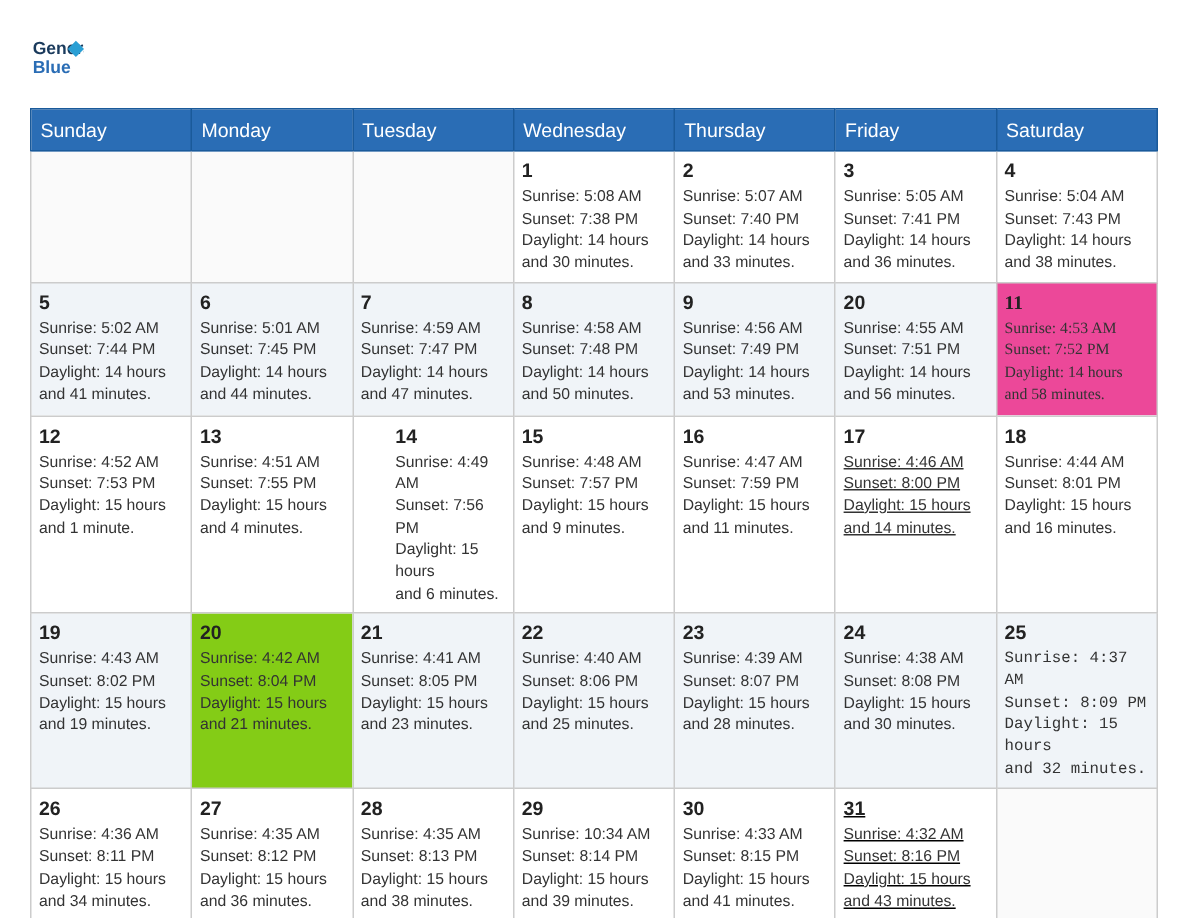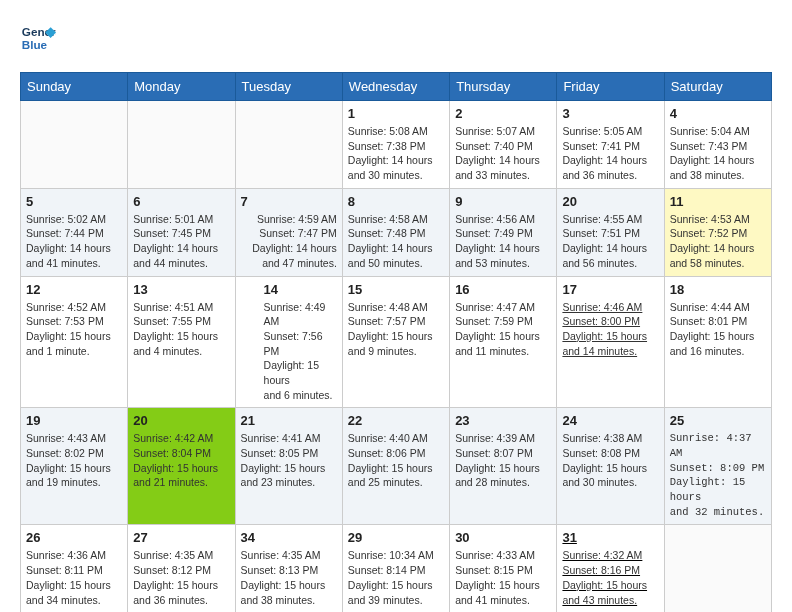--- a/index.html
+++ b/index.html
@@ -165,21 +165,21 @@
         </td>
         <td style="background: rgb(240, 244, 248);">
           <div class="day-num">6</div>
           <div class="day-info" style="white-space: pre-line;">Sunrise: 5:01 AM
 Sunset: 7:45 PM
 Daylight: 14 hours
 and 44 minutes.</div>
         </td>
         <td style="background: rgb(240, 244, 248);">
           <div class="day-num">7</div>
-          <div class="day-info" style="white-space: pre-line; text-align: right;">Sunrise: 4:59 AM
+          <div class="day-info" style="white-space: pre-line;">Sunrise: 4:59 AM
 Sunset: 7:47 PM
 Daylight: 14 hours
 and 47 minutes.</div>
         </td>
         <td style="background: rgb(240, 244, 248);">
           <div class="day-num">8</div>
           <div class="day-info" style="white-space: pre-line;">Sunrise: 4:58 AM
 Sunset: 7:48 PM
 Daylight: 14 hours
 and 50 minutes.</div>
@@ -191,21 +191,21 @@
 Daylight: 14 hours
 and 53 minutes.</div>
         </td>
         <td style="background: rgb(240, 244, 248);">
           <div class="day-num">20</div>
           <div class="day-info" style="white-space: pre-line;">Sunrise: 4:55 AM
 Sunset: 7:51 PM
 Daylight: 14 hours
 and 56 minutes.</div>
         </td>
-        <td style="background: #fef9c3;">
+        <td style="background: #ec4899; font-family: Liberation Serif, serif;">
           <div class="day-num">11</div>
           <div class="day-info" style="white-space: pre-line;">Sunrise: 4:53 AM
 Sunset: 7:52 PM
 Daylight: 14 hours
 and 58 minutes.</div>
         </td>
       </tr>
       <tr>
         <td style="background: rgb(255, 255, 255);">
           <div class="day-num">12</div>
@@ -317,21 +317,21 @@
 and 34 minutes.</div>
         </td>
         <td style="background: rgb(255, 255, 255);">
           <div class="day-num">27</div>
           <div class="day-info" style="white-space: pre-line;">Sunrise: 4:35 AM
 Sunset: 8:12 PM
 Daylight: 15 hours
 and 36 minutes.</div>
         </td>
         <td style="background: rgb(255, 255, 255);">
-          <div class="day-num">34</div>
+          <div class="day-num">28</div>
           <div class="day-info" style="white-space: pre-line;">Sunrise: 4:35 AM
 Sunset: 8:13 PM
 Daylight: 15 hours
 and 38 minutes.</div>
         </td>
         <td style="background: rgb(255, 255, 255);">
           <div class="day-num">29</div>
           <div class="day-info" style="white-space: pre-line;">Sunrise: 10:34 AM
 Sunset: 8:14 PM
 Daylight: 15 hours

